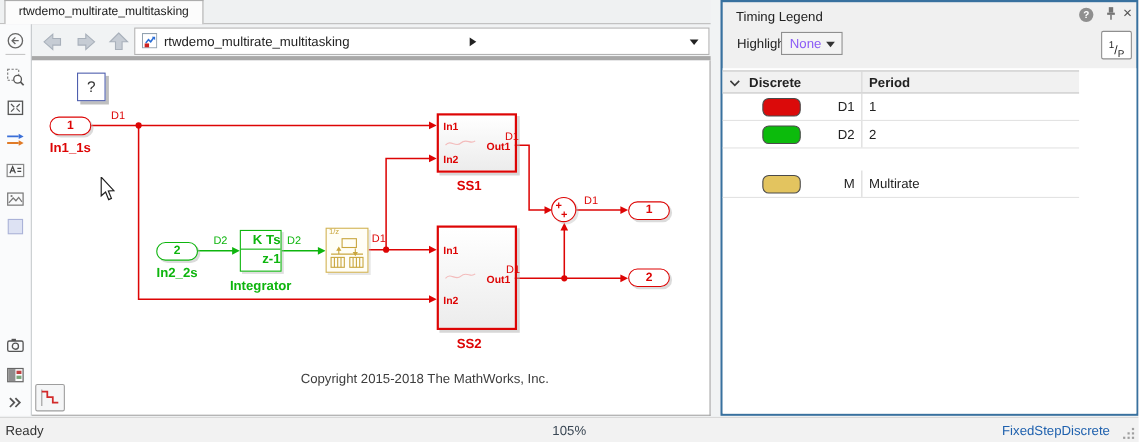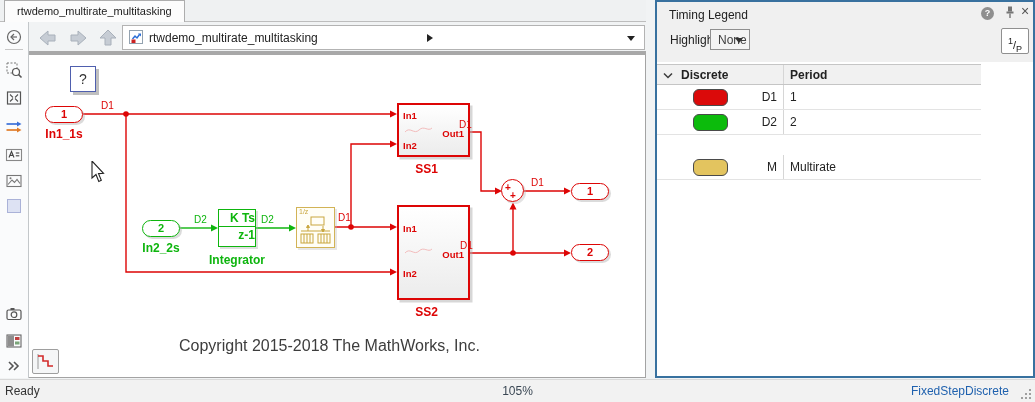--- a/index.html
+++ b/index.html
@@ -60,39 +60,39 @@
   .rt-corner { position:absolute; left:2px; top:0px; font-size:7px; color:#C9A63E; }
 
   .ss { position:absolute; width:73px; height:54px; background:linear-gradient(#ffffff,#ececec);
     border:2.4px solid #DD0505; box-shadow:2.5px 2.5px 0 rgba(175,175,175,.5); }
   .port { position:absolute; font-size:9.5px; font-weight:bold; color:#DD0505; }
 
   .sum { position:absolute; left:472px; top:124px; width:23px; height:23px; border-radius:50%;
     background:#fff; border:1.6px solid #DD0505; box-shadow:2px 2px 0 rgba(185,185,185,.4); }
   .sum span { position:absolute; font-size:10px; font-weight:bold; color:#DD0505; line-height:8px; }
 
-  .copyright { position:absolute; left:150px; top:282px; width:320px; text-align:left;
-    font-size:16px; color:#3d3d3d; }
+  .copyright { position:absolute; left:150px; top:282px; width:320px; text-align:right;
+    font-size:12px; color:#3d3d3d; }
 
   .legendbtn { position:absolute; left:3px; top:294px; width:27px; height:25px;
     background:#f5f6f7; border:1px solid #9e9e9e; border-radius:2px; cursor:pointer; }
 
   
   .panel { position:absolute; left:655px; top:0; width:380px; height:378px;
     background:#f0f0f0; border:2px solid #38719F; }
   .panel-title { position:absolute; left:12px; top:6px; font-size:12px; color:#222; }
   .helpcirc { position:absolute; left:324px; top:5px; width:13px; height:13px; border-radius:50%;
     background:#8f8f8f; color:#fff; font-size:9px; font-weight:bold; text-align:center;
     line-height:13px; cursor:pointer; }
   .pinic { position:absolute; left:347px; top:3px; width:12px; height:15px; cursor:pointer; }
   .closeic { position:absolute; left:361px; top:1px; width:14px; height:16px; font-size:14px;
     color:#555; text-align:center; line-height:16px; cursor:pointer; }
   .hl-label { position:absolute; left:13px; top:31px; font-size:12px; color:#222; }
-  .dropdown { position:absolute; left:53px; top:27px; width:40px; height:21px; background:#f4f4f4;
-    border:1px solid #8f8f8f; font-size:12px; color:#404040; cursor:pointer;padding-left:12px; }
+  .dropdown { position:absolute; left:53px; top:27px; width:56px; height:21px; background:#f4f4f4;
+    border:1px solid #8f8f8f; font-size:12px; color:#8b5cf6; cursor:pointer;padding-left:12px; }
   .dropdown .val { position:absolute; left:7px; top:3px; }
   .invp { position:absolute; left:344px; top:26px; width:28px; height:26px; background:#fff;
     border:1px solid #8f8f8f; border-radius:2px; text-align:center; font-size:11px;
     color:#222; line-height:24px; cursor:pointer; }
   .invp sup { font-size:9px; } .invp sub { font-size:9px; }
 
   .tablebg { position:absolute; left:0; top:60px; width:376px; height:314px; background:#fff; }
   .lrow { position:absolute; left:0; width:324px; }
   .grouprow { background:#f1f1f1; border-top:1px solid #c5c5c5; border-bottom:1px solid #c5c5c5; }
   .datarow { border-bottom:1px solid #e3e3e3; }

